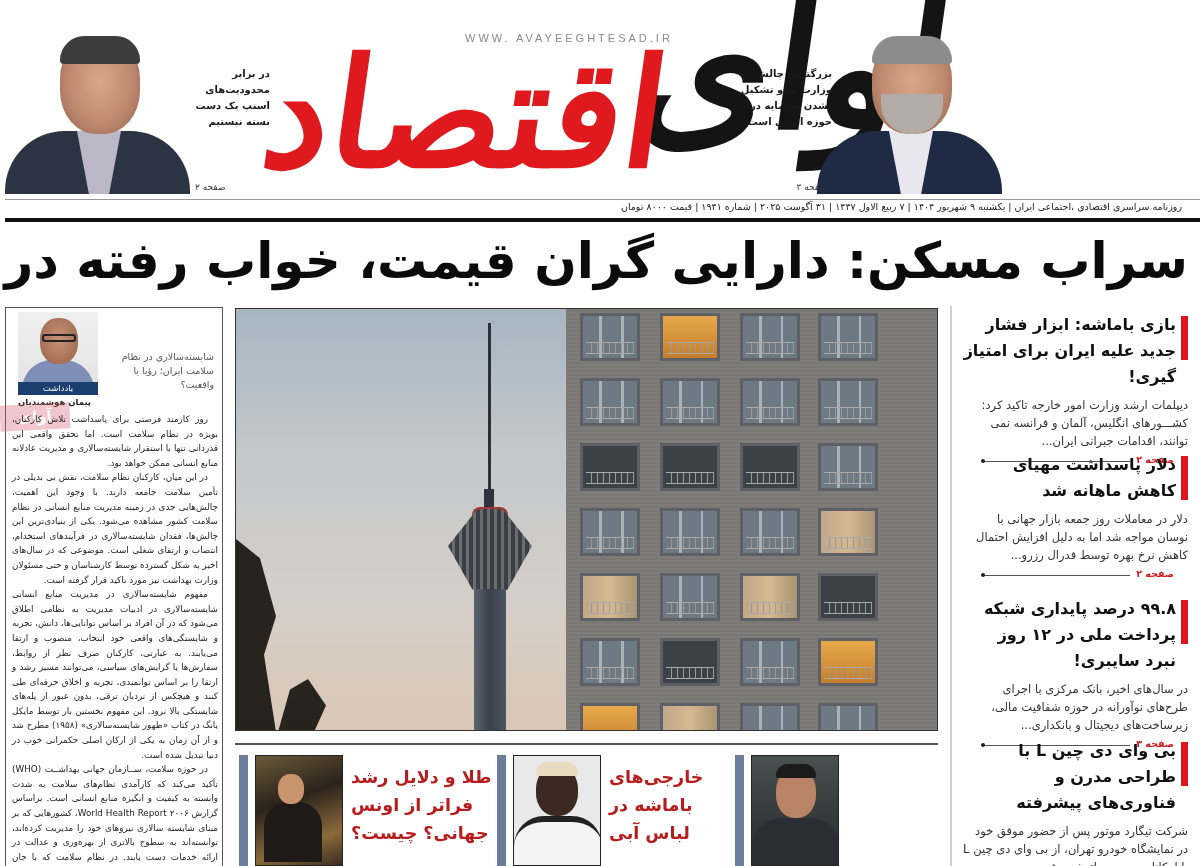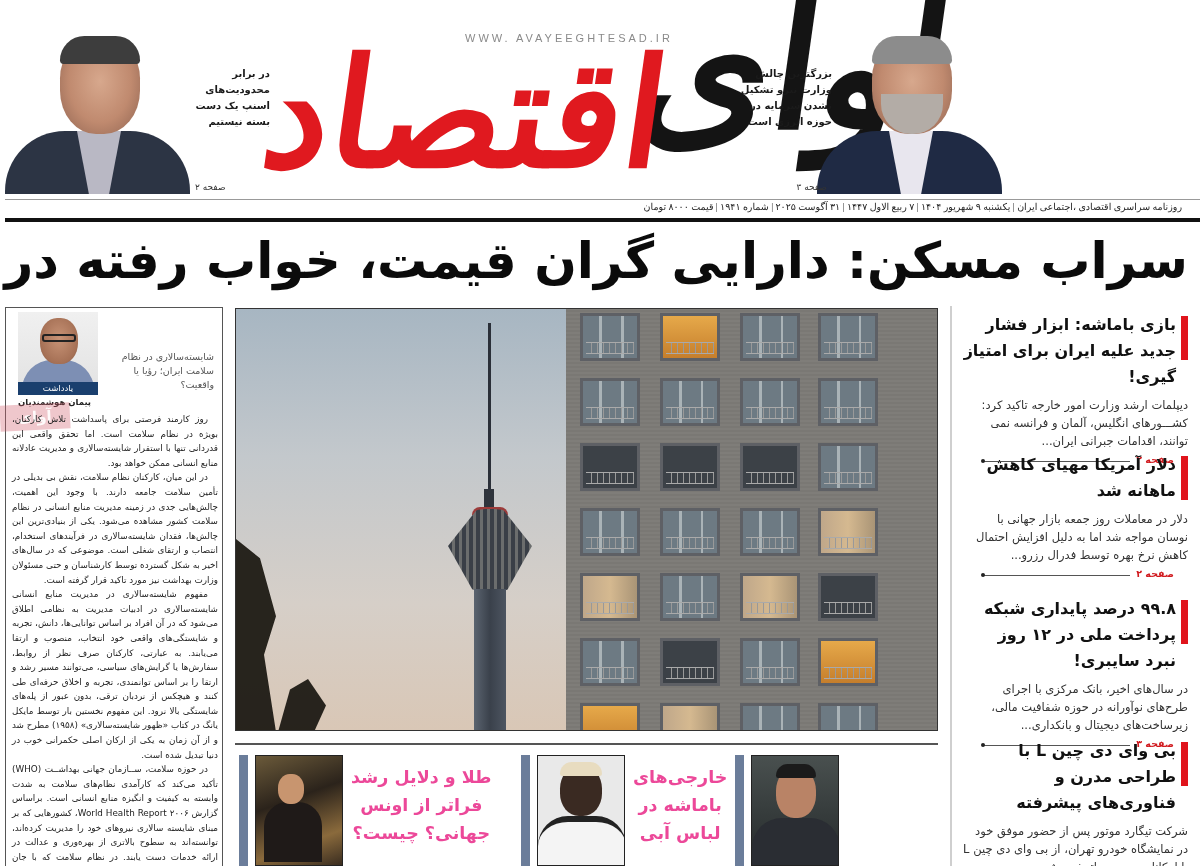--- a/index.html
+++ b/index.html
@@ -33,21 +33,21 @@
   .person .head { position: absolute; left: 55px; top: 2px; width: 80px; height: 96px; border-radius: 42% 42% 45% 45%;
     background: radial-gradient(ellipse at 50% 45%, #d7a88d 0%, #c08a6f 55%, #8d6250 100%); }
   .person .hair { position: absolute; left: 55px; top: 0; width: 80px; height: 28px; border-radius: 40px 40px 6px 6px; background: #8c8c8c; }
   .person .beard { position: absolute; left: 64px; top: 58px; width: 62px; height: 40px; border-radius: 0 0 30px 30px; background: #b3aca6; }
   .person .body { position: absolute; left: 0; top: 95px; width: 185px; height: 70px; border-radius: 60px 60px 0 0; background: #1f2a44; }
   .person .shirt { position: absolute; left: 72px; top: 95px; width: 44px; height: 70px; background: #e8e6ee; clip-path: polygon(0 0,100% 0,70% 100%,30% 100%); }
   .person.gray .body { background: #2c3444; }
   .person.gray .hair { background: #3d3d3d; }
   .person.gray .shirt { background: #b9b8c4; }
 
-  .dateline { position: absolute; right: 18px; top: 201px; width: 880px; height: 17px; font-size: 9.5px; color: #222; text-align: right; white-space: nowrap; font-family: Liberation Serif, serif; }
+  .dateline { position: absolute; right: 18px; top: 201px; width: 880px; height: 17px; font-size: 9.5px; color: #222; text-align: right; white-space: nowrap; }
   .rule-thin { position: absolute; left: 5px; top: 199px; width: 1195px; height: 1px; background: #999; }
   .rule-thick { position: absolute; left: 5px; top: 218px; width: 1195px; height: 4px; background: #111; }
 
   
   .main-headline { position: absolute; left: 10px; right: 12px; top: 226px; height: 70px; text-align: center;
     font-family: "DejaVu Sans", sans-serif; font-weight: bold; font-size: 50px; line-height: 70px; color: #0b0b0b; letter-spacing: -1px; white-space: nowrap; }
 
   
   .right-col { position: absolute; right: 0; top: 306px; width: 250px; height: 560px; }
   .right-col .vline { position: absolute; left: 0; top: 0; width: 2px; height: 560px; background: #cfcfcf; }
@@ -93,21 +93,21 @@
     background: repeating-linear-gradient(90deg, transparent 0 5px, #999 5px 6px); }
   .win.pane { background: linear-gradient(90deg,#6d7a83 0 30%,#aab3b7 30% 35%,#6d7a83 35% 70%,#aab3b7 70% 75%,#6d7a83 75%); }
   .win.lit { background: linear-gradient(180deg,#e6a94a,#c57e2c); }
   .win.warm { background: linear-gradient(90deg,#bfa78a,#d5b990 50%,#a99476); }
 
   
   .teasers-rule { position: absolute; left: 235px; top: 743px; width: 703px; height: 2px; background: #555; }
   .teaser { position: absolute; top: 755px; height: 111px; }
   .teaser .bar { position: absolute; left: 0; top: 0; width: 9px; height: 111px; background: #6b7d9a; }
   .teaser .thumb { position: absolute; left: 16px; top: 0; width: 88px; height: 111px; border: 1px solid #222; overflow: hidden; }
-  .teaser .title { position: absolute; left: 112px; top: 8px; font-weight: bold; font-size: 17.5px; line-height: 28px; color: #ec4899; text-align: center; white-space: nowrap; }
+  .teaser .title { position: absolute; left: 112px; top: 8px; font-weight: bold; font-size: 17.5px; line-height: 28px; color: #b91c1c; text-align: left; white-space: nowrap; }
 
   .thumb-gold { background: linear-gradient(160deg,#6b5a3a 0%,#2b231b 40%,#8a6a3c 75%,#3a2d20 100%); }
   .thumb-gold .face { position: absolute; left: 22px; top: 18px; width: 26px; height: 30px; border-radius: 45%; background: #c8956f; }
   .thumb-gold .coat { position: absolute; left: 8px; top: 46px; width: 58px; height: 60px; border-radius: 24px 24px 0 0; background: #1f1a18; }
   .thumb-player { background: #e9e9e9; }
   .thumb-player .face { position: absolute; left: 22px; top: 10px; width: 42px; height: 50px; border-radius: 45%; background: #3a2a22; }
   .thumb-player .hair { position: absolute; left: 22px; top: 6px; width: 42px; height: 14px; border-radius: 20px 20px 4px 4px; background: #e8dcc0; }
   .thumb-player .shirt { position: absolute; left: 0; top: 60px; width: 88px; height: 60px; border-radius: 30px 30px 0 0; background: #f4f4f4; border-top: 6px solid #222; }
   .thumb-ref { background: linear-gradient(180deg,#49504f,#252a2b); }
   .thumb-ref .face { position: absolute; left: 24px; top: 12px; width: 40px; height: 50px; border-radius: 45%; background: #b98366; }
@@ -165,21 +165,21 @@
     <div class="story-title">بازی باماشه: ابزار فشار جدید علیه ایران برای امتیاز گیری!</div>
     <div class="story-body">دیپلمات ارشد وزارت امور خارجه تاکید کرد: کشـــورهای انگلیس، آلمان و فرانسه نمی توانند، اقدامات جبرانی ایران...</div>
     <div class="story-foot">
       <span class="story-page">صفحه ۲</span>
       <span class="story-line"></span>
       <span class="story-dot"></span>
     </div>
   </div>
 
   <div class="story" style="top:146px;">
-    <div class="story-title">دلار آمریکا مهیای کاهش ماهانه شد</div>
+    <div class="story-title">دلار پاسداشت مهیای کاهش ماهانه شد</div>
     <div class="story-body">دلار در معاملات روز جمعه بازار جهانی با نوسان مواجه شد اما به دلیل افزایش احتمال کاهش نرخ بهره توسط فدرال رزرو...</div>
     <div class="story-foot">
       <span class="story-page">صفحه ۲</span>
       <span class="story-line"></span>
       <span class="story-dot"></span>
     </div>
   </div>
 
   <div class="story" style="top:290px;">
     <div class="story-title">۹۹.۸ درصد پایداری شبکه پرداخت ملی در ۱۲ روز نبرد سایبری!</div>
@@ -264,21 +264,21 @@
 
 <div class="teaser" style="left:735px;width:205px;">
   <div class="bar"></div>
   <div class="thumb thumb-ref">
     <div class="shirt"></div>
       <div class="face"></div>
       <div class="hair"></div>
   </div>
 </div>
 
-<div class="teaser" style="left:497px;width:215px;margin-left:24px;">
+<div class="teaser" style="left:497px;width:215px;">
   <div class="bar"></div>
   <div class="thumb thumb-player">
     <div class="shirt"></div>
       <div class="face"></div>
       <div class="hair"></div>
   </div>
   <div class="title">
     <div>خارجی‌های</div>
     <div>باماشه در</div>
     <div>لباس آبی</div>

